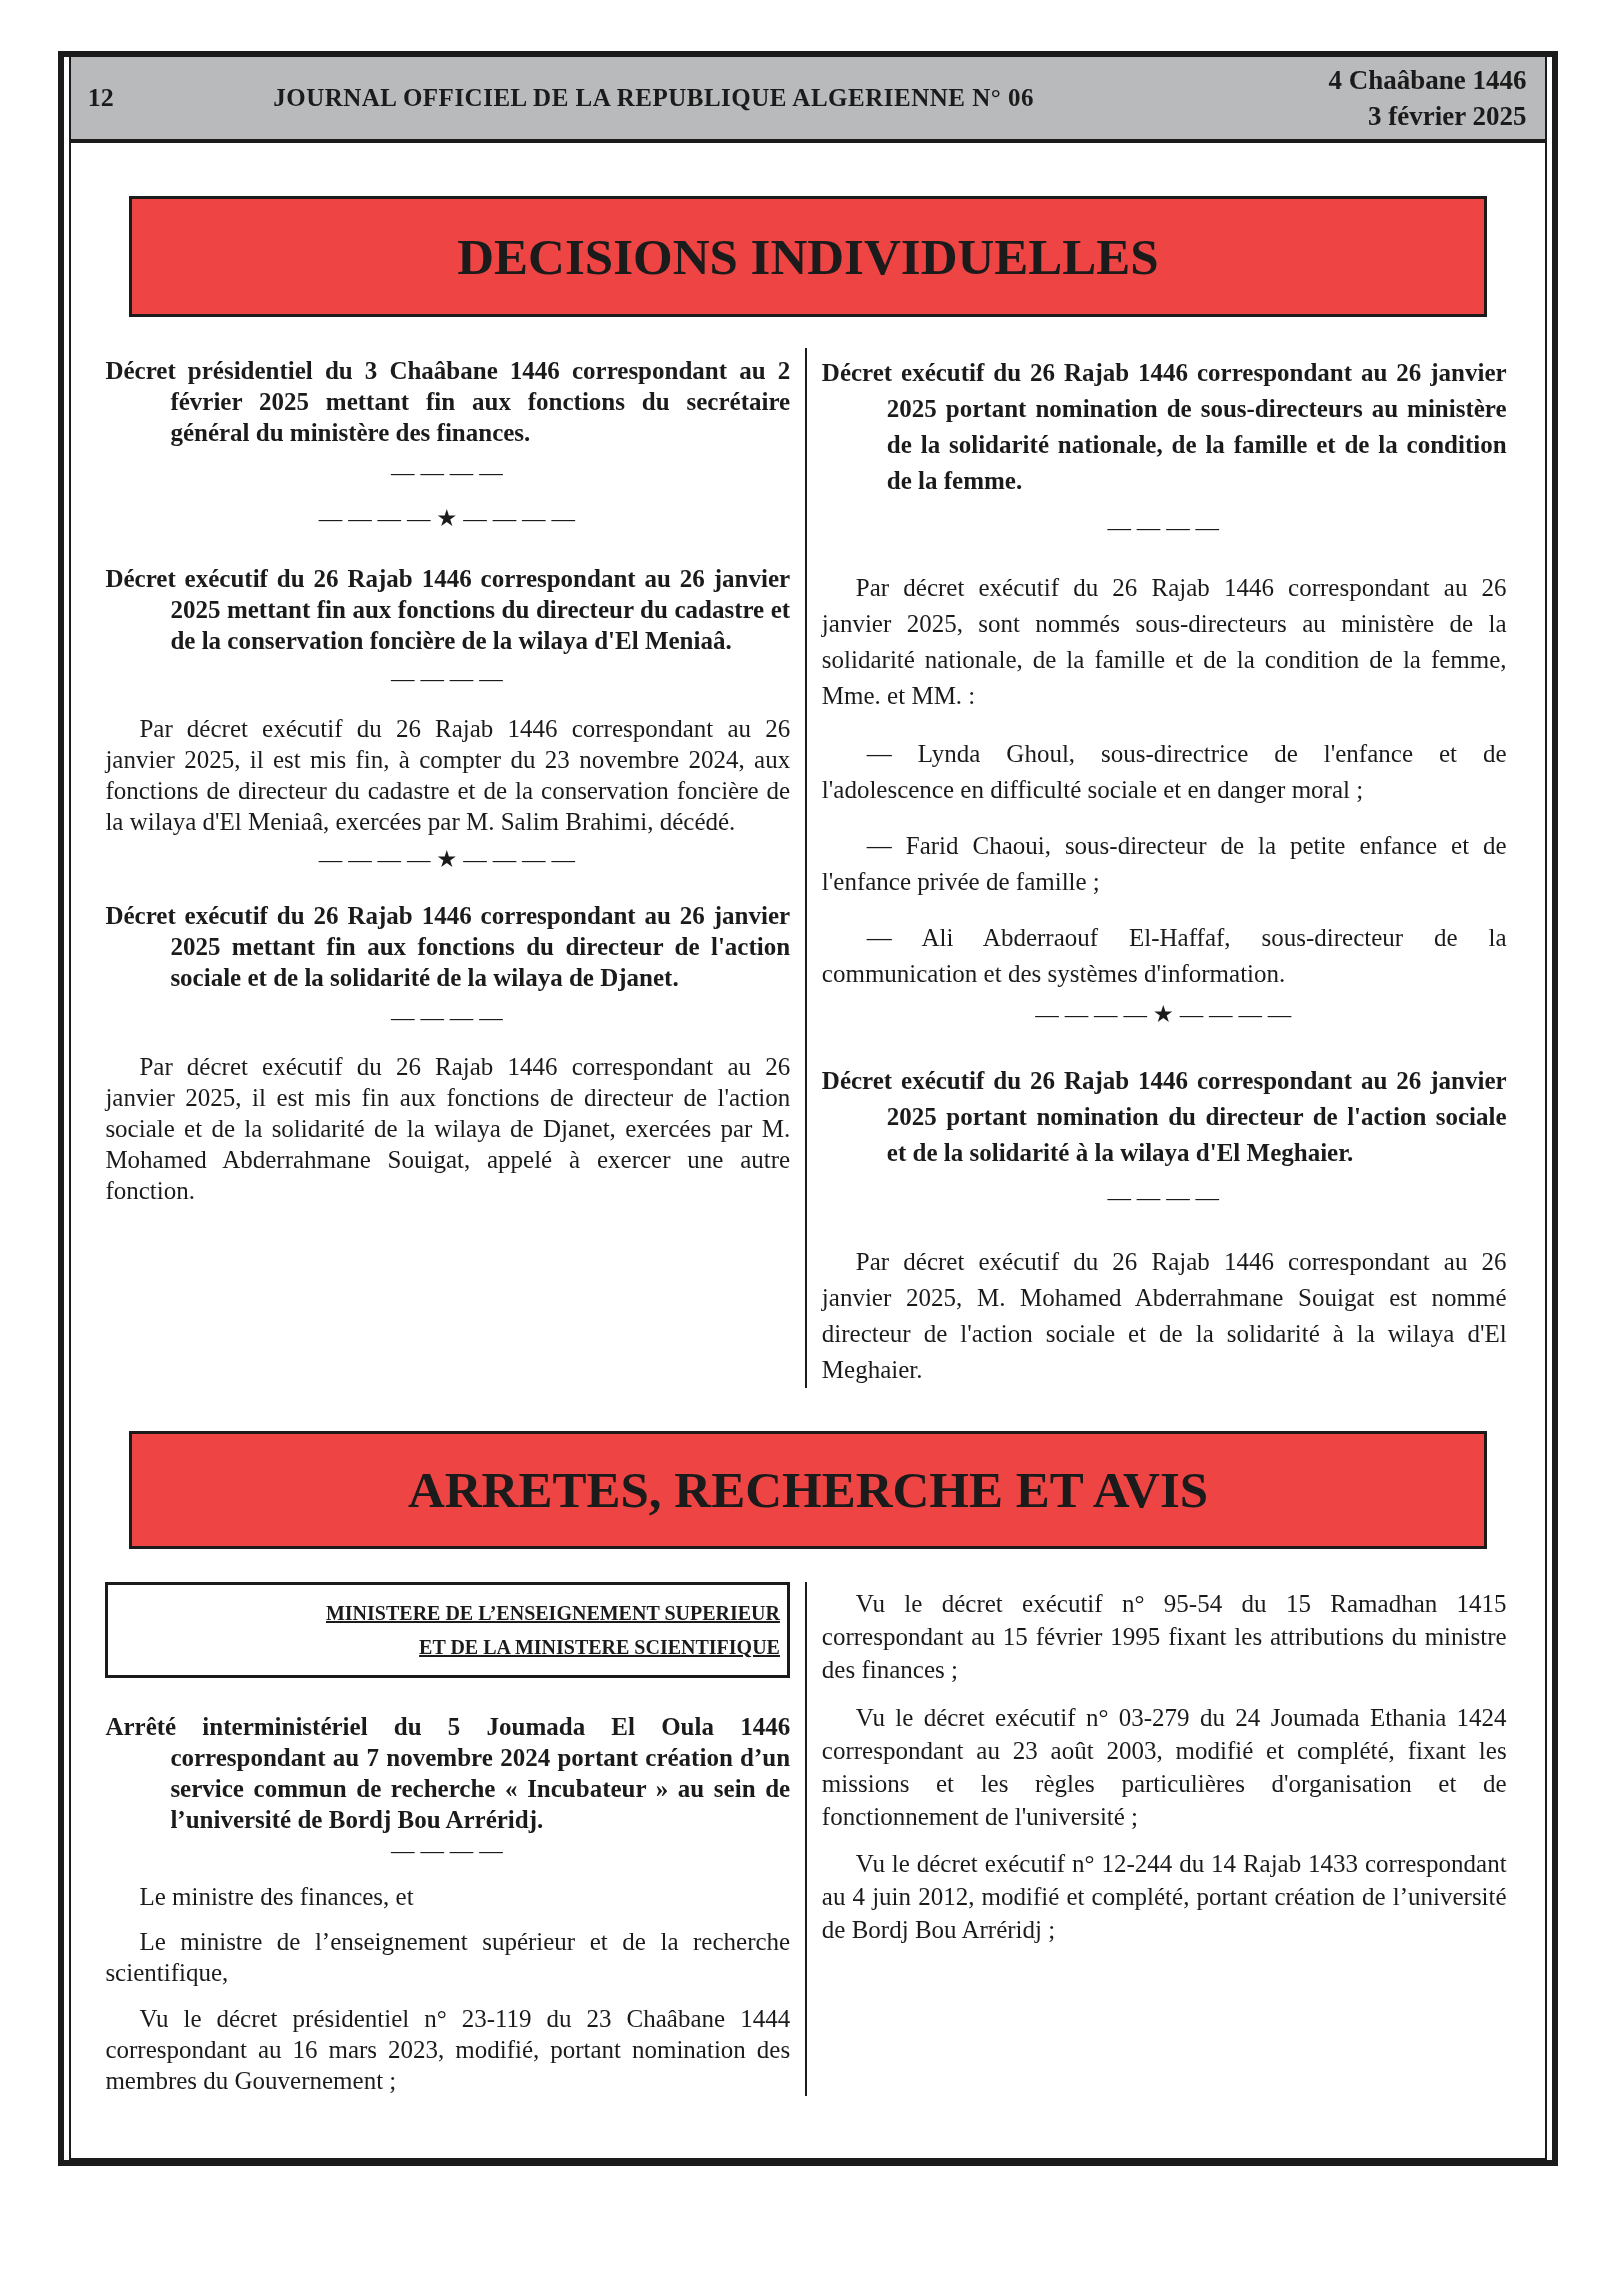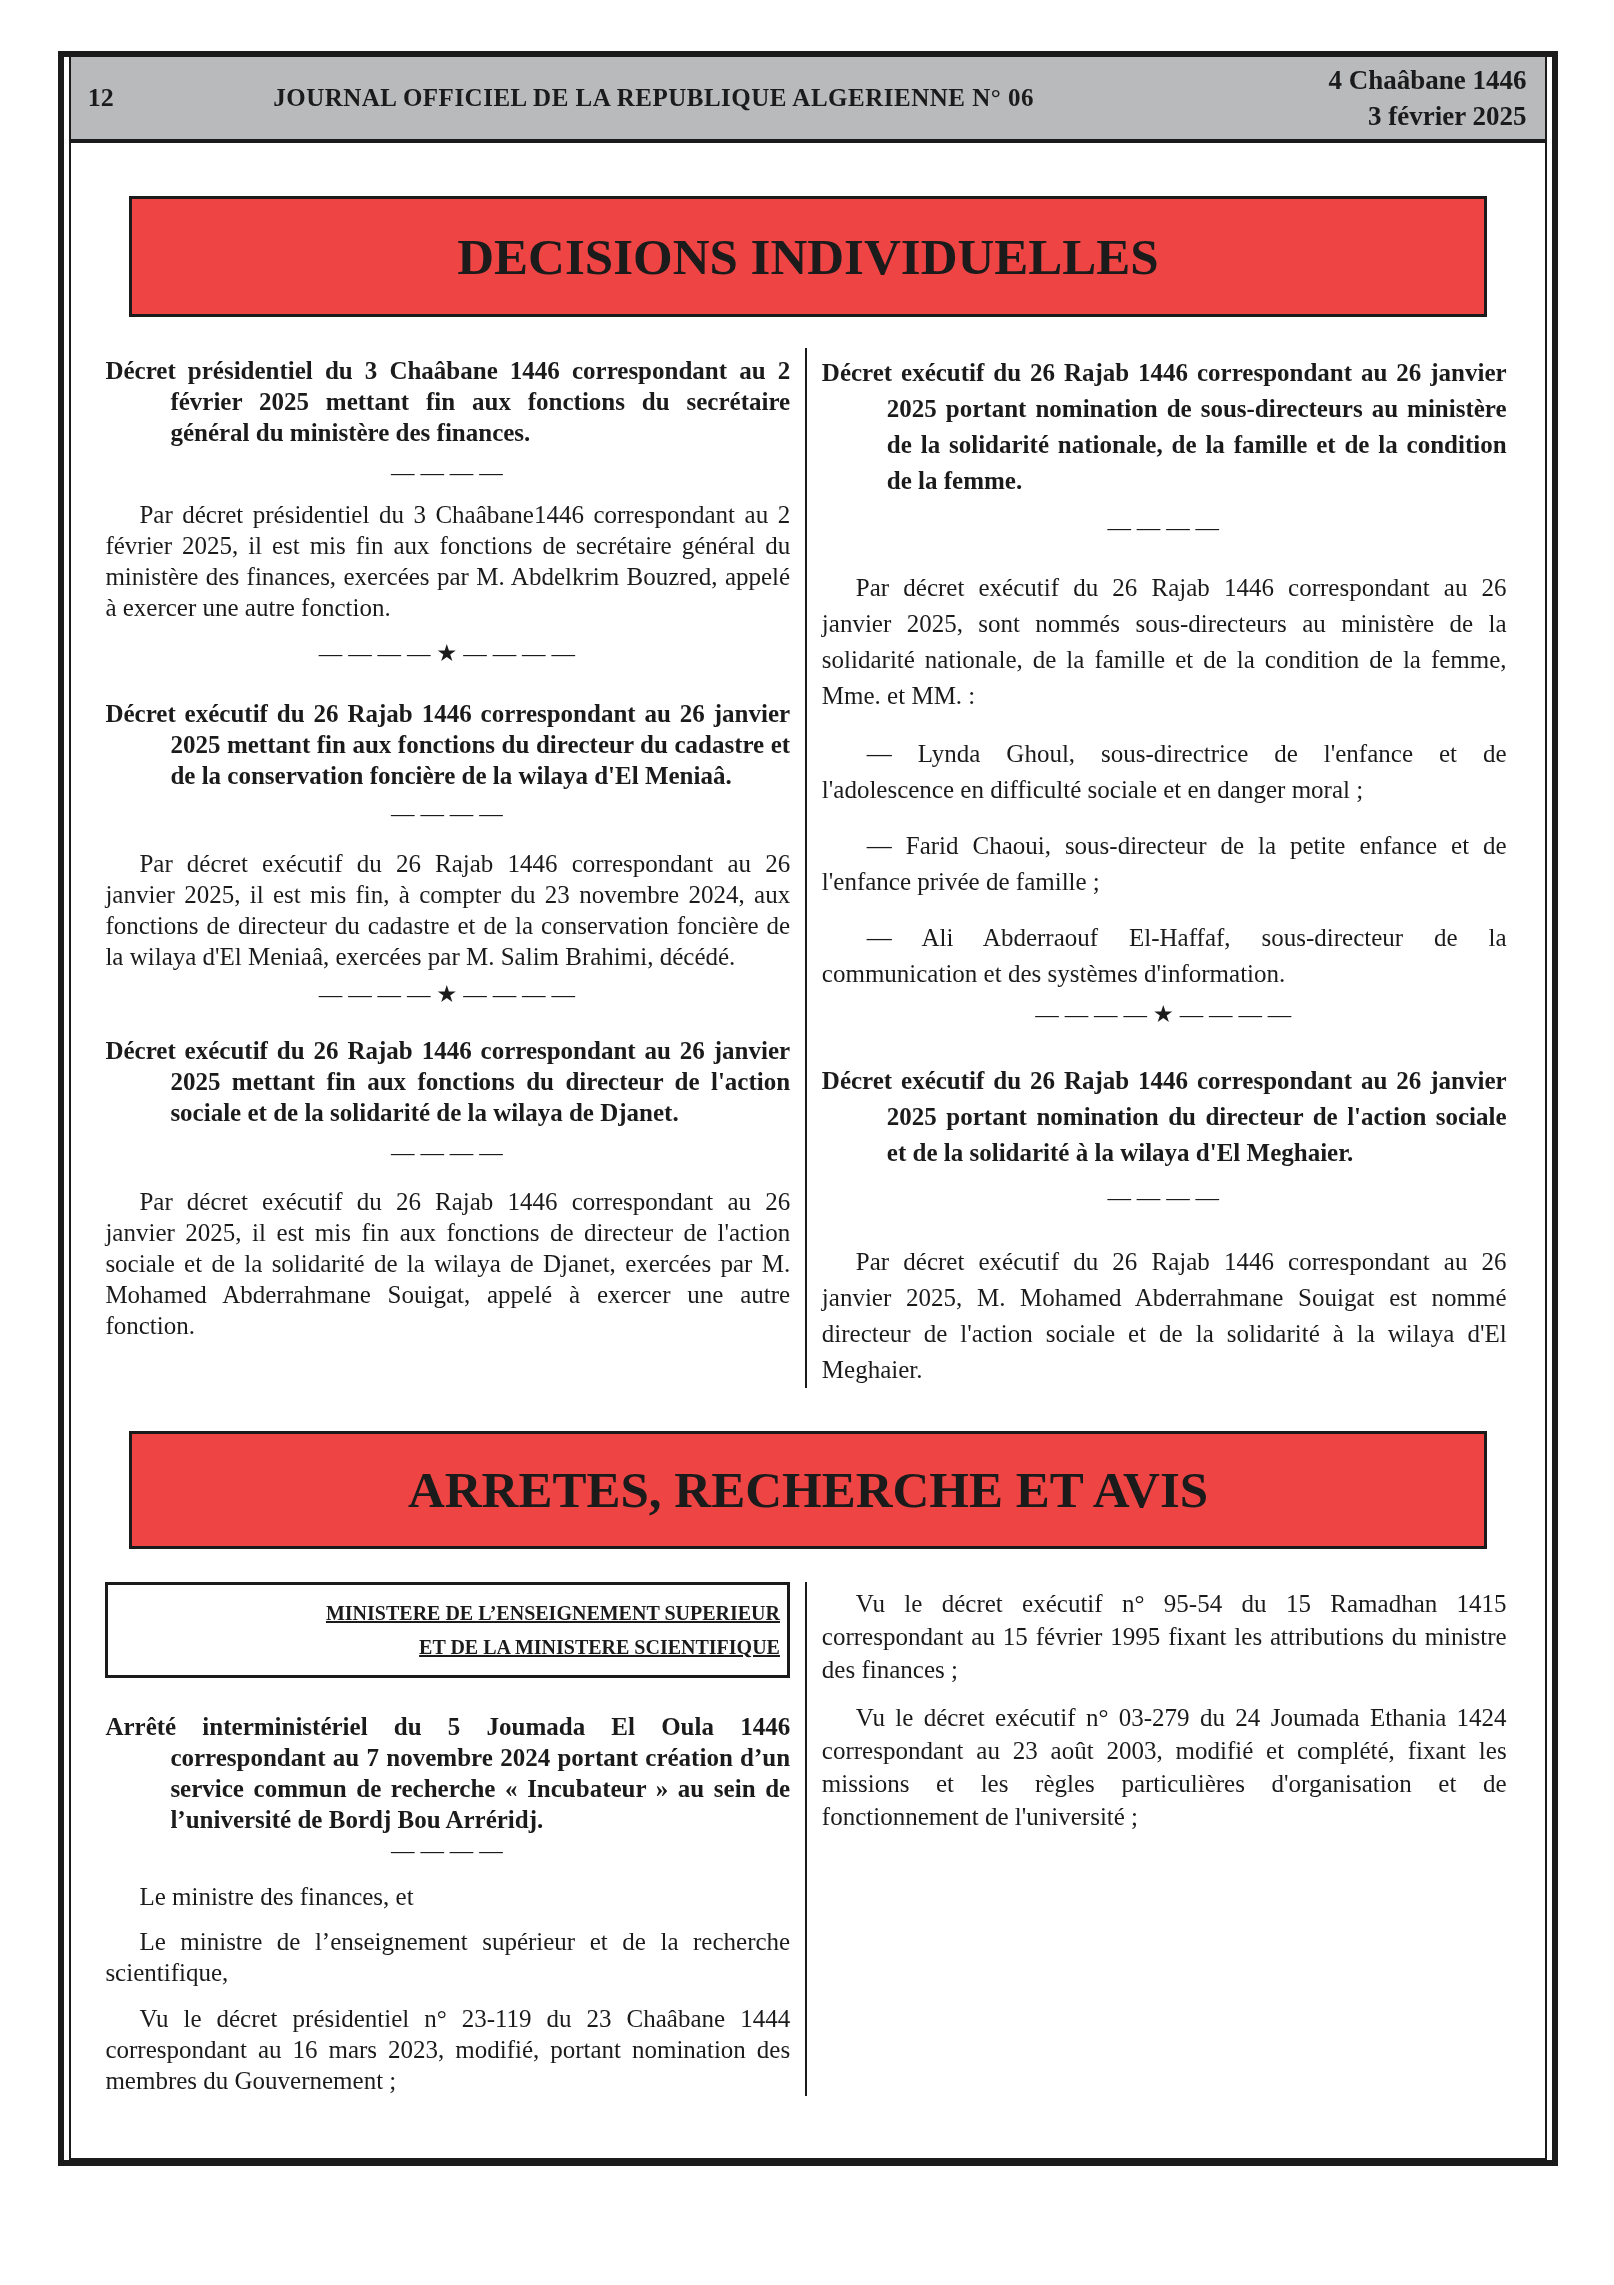--- a/index.html
+++ b/index.html
@@ -84,21 +84,20 @@
 
     <div class="banner">DECISIONS INDIVIDUELLES</div>
 
     <div class="two-col top">
 
       <div class="col">
 
         <article>
           <h3 class="d-title mt8">Décret présidentiel du 3 Chaâbane 1446 correspondant au 2 février 2025 mettant fin aux fonctions du secrétaire général du ministère des finances.</h3>
           <div class="sep mt10">— — — —</div>
-          <p class="body-p mt12">Par décret présidentiel du 3 Chaâbane1446 correspondant au 2 février 2025, il est mis fin aux fonctions de secrétaire général du ministère des finances, exercées par M. Abdelkrim Bouzred, appelé à exercer une autre fonction.</p>
           <div class="sep mt16">— — — — ★ — — — —</div>
         </article>
 
         <article>
           <h3 class="d-title mt32">Décret exécutif du 26 Rajab 1446 correspondant au 26 janvier 2025 mettant fin aux fonctions du directeur du cadastre et de la conservation foncière de la wilaya d'El Meniaâ.</h3>
           <div class="sep mt8">— — — —</div>
           <p class="body-p mt21">Par décret exécutif du 26 Rajab 1446 correspondant au 26 janvier 2025, il est mis fin, à compter du 23 novembre 2024, aux fonctions de directeur du cadastre et de la conservation foncière de la wilaya d'El Meniaâ, exercées par M. Salim Brahimi, décédé.</p>
           <div class="sep mt8">— — — — ★ — — — —</div>
         </article>
 
@@ -145,18 +144,19 @@
         <p class="bl-p">Le ministre des finances, et</p>
         <p class="bl-p">Le ministre de l’enseignement supérieur et de la recherche scientifique,</p>
         <p class="bl-p mt24">Vu le décret présidentiel n° 23-119 du 23 Chaâbane 1444 correspondant au 16 mars 2023, modifié, portant nomination des membres du Gouvernement ;</p>
       </div>
 
       <div class="vrule"></div>
 
       <div class="col br-col">
         <p class="br-p">Vu le décret exécutif n° 95-54 du 15 Ramadhan 1415 correspondant au 15 février 1995 fixant les attributions du ministre des finances ;</p>
         <p class="br-p">Vu le décret exécutif n° 03-279 du 24 Joumada Ethania 1424 correspondant au 23 août 2003, modifié et complété, fixant les missions et les règles particulières d'organisation et de fonctionnement de l'université ;</p>
+        <p class="br-p">Vu le décret exécutif n° 12-244 du 14 Rajab 1433 correspondant au 4 juin 2012, modifié et complété, portant création de l’université de Bordj Bou Arréridj ;</p>
       </div>
     </div>
 
   </div>
 </div>
 
 
 </body></html>

